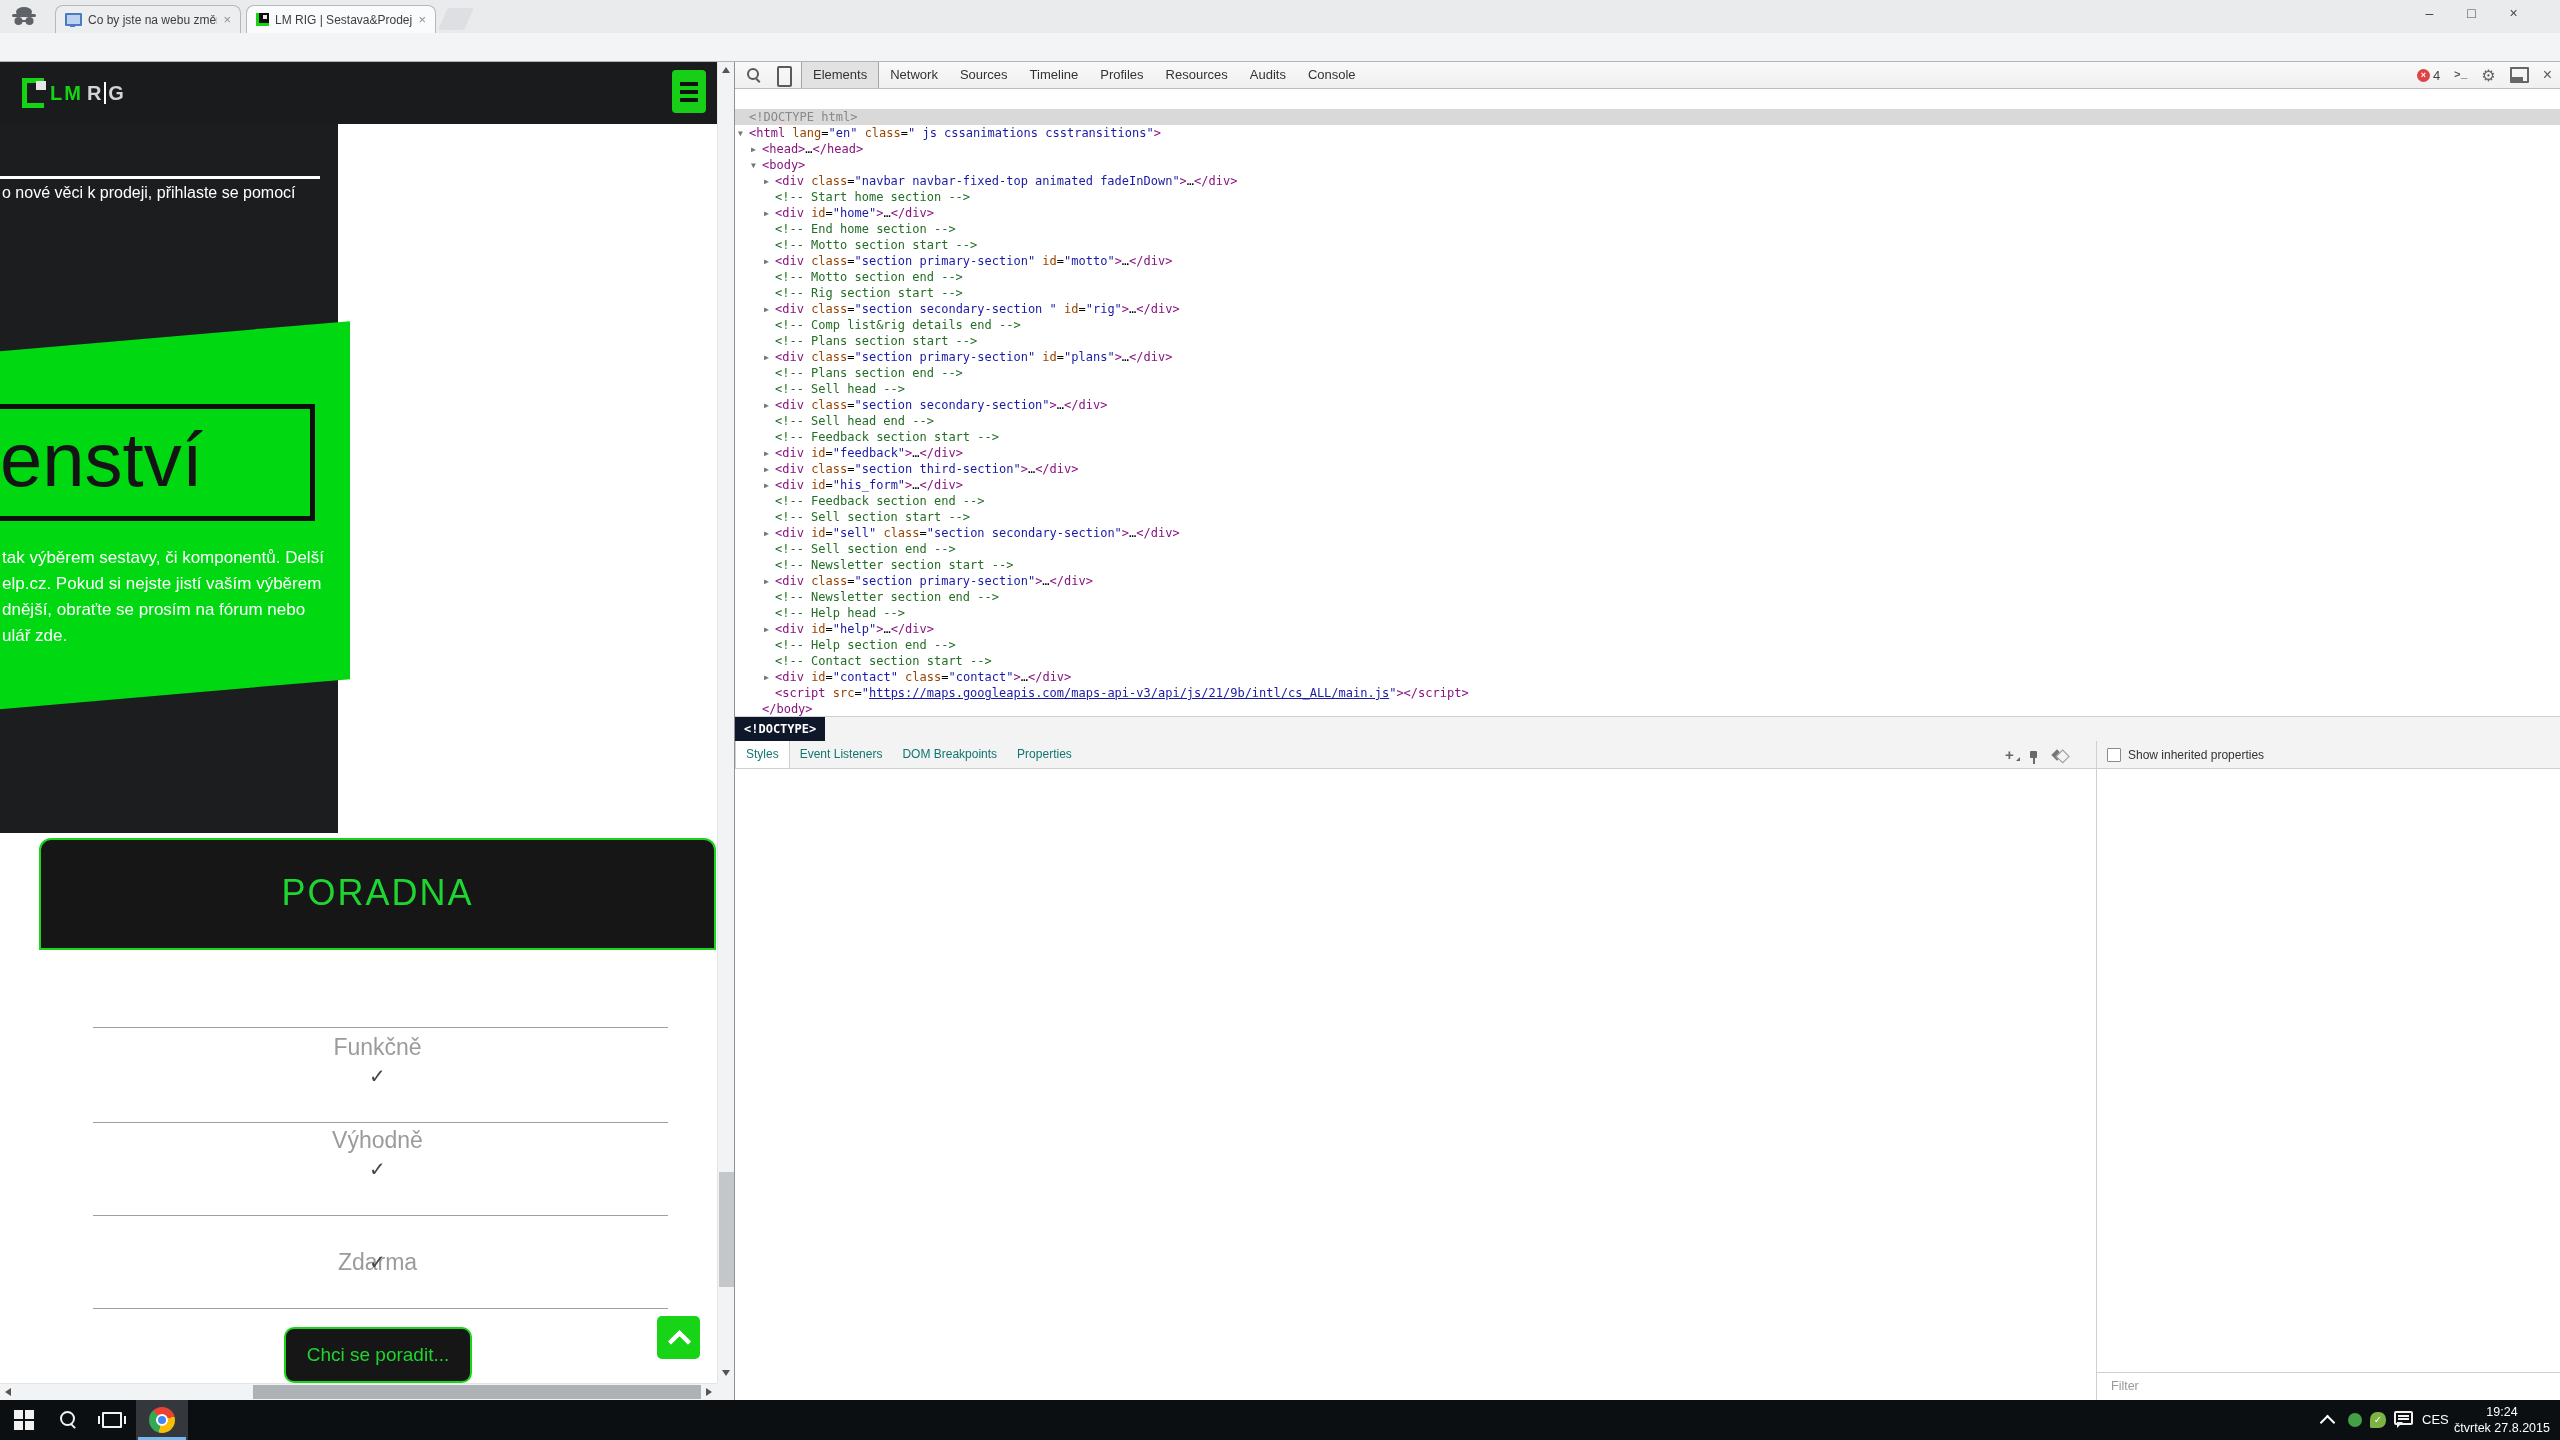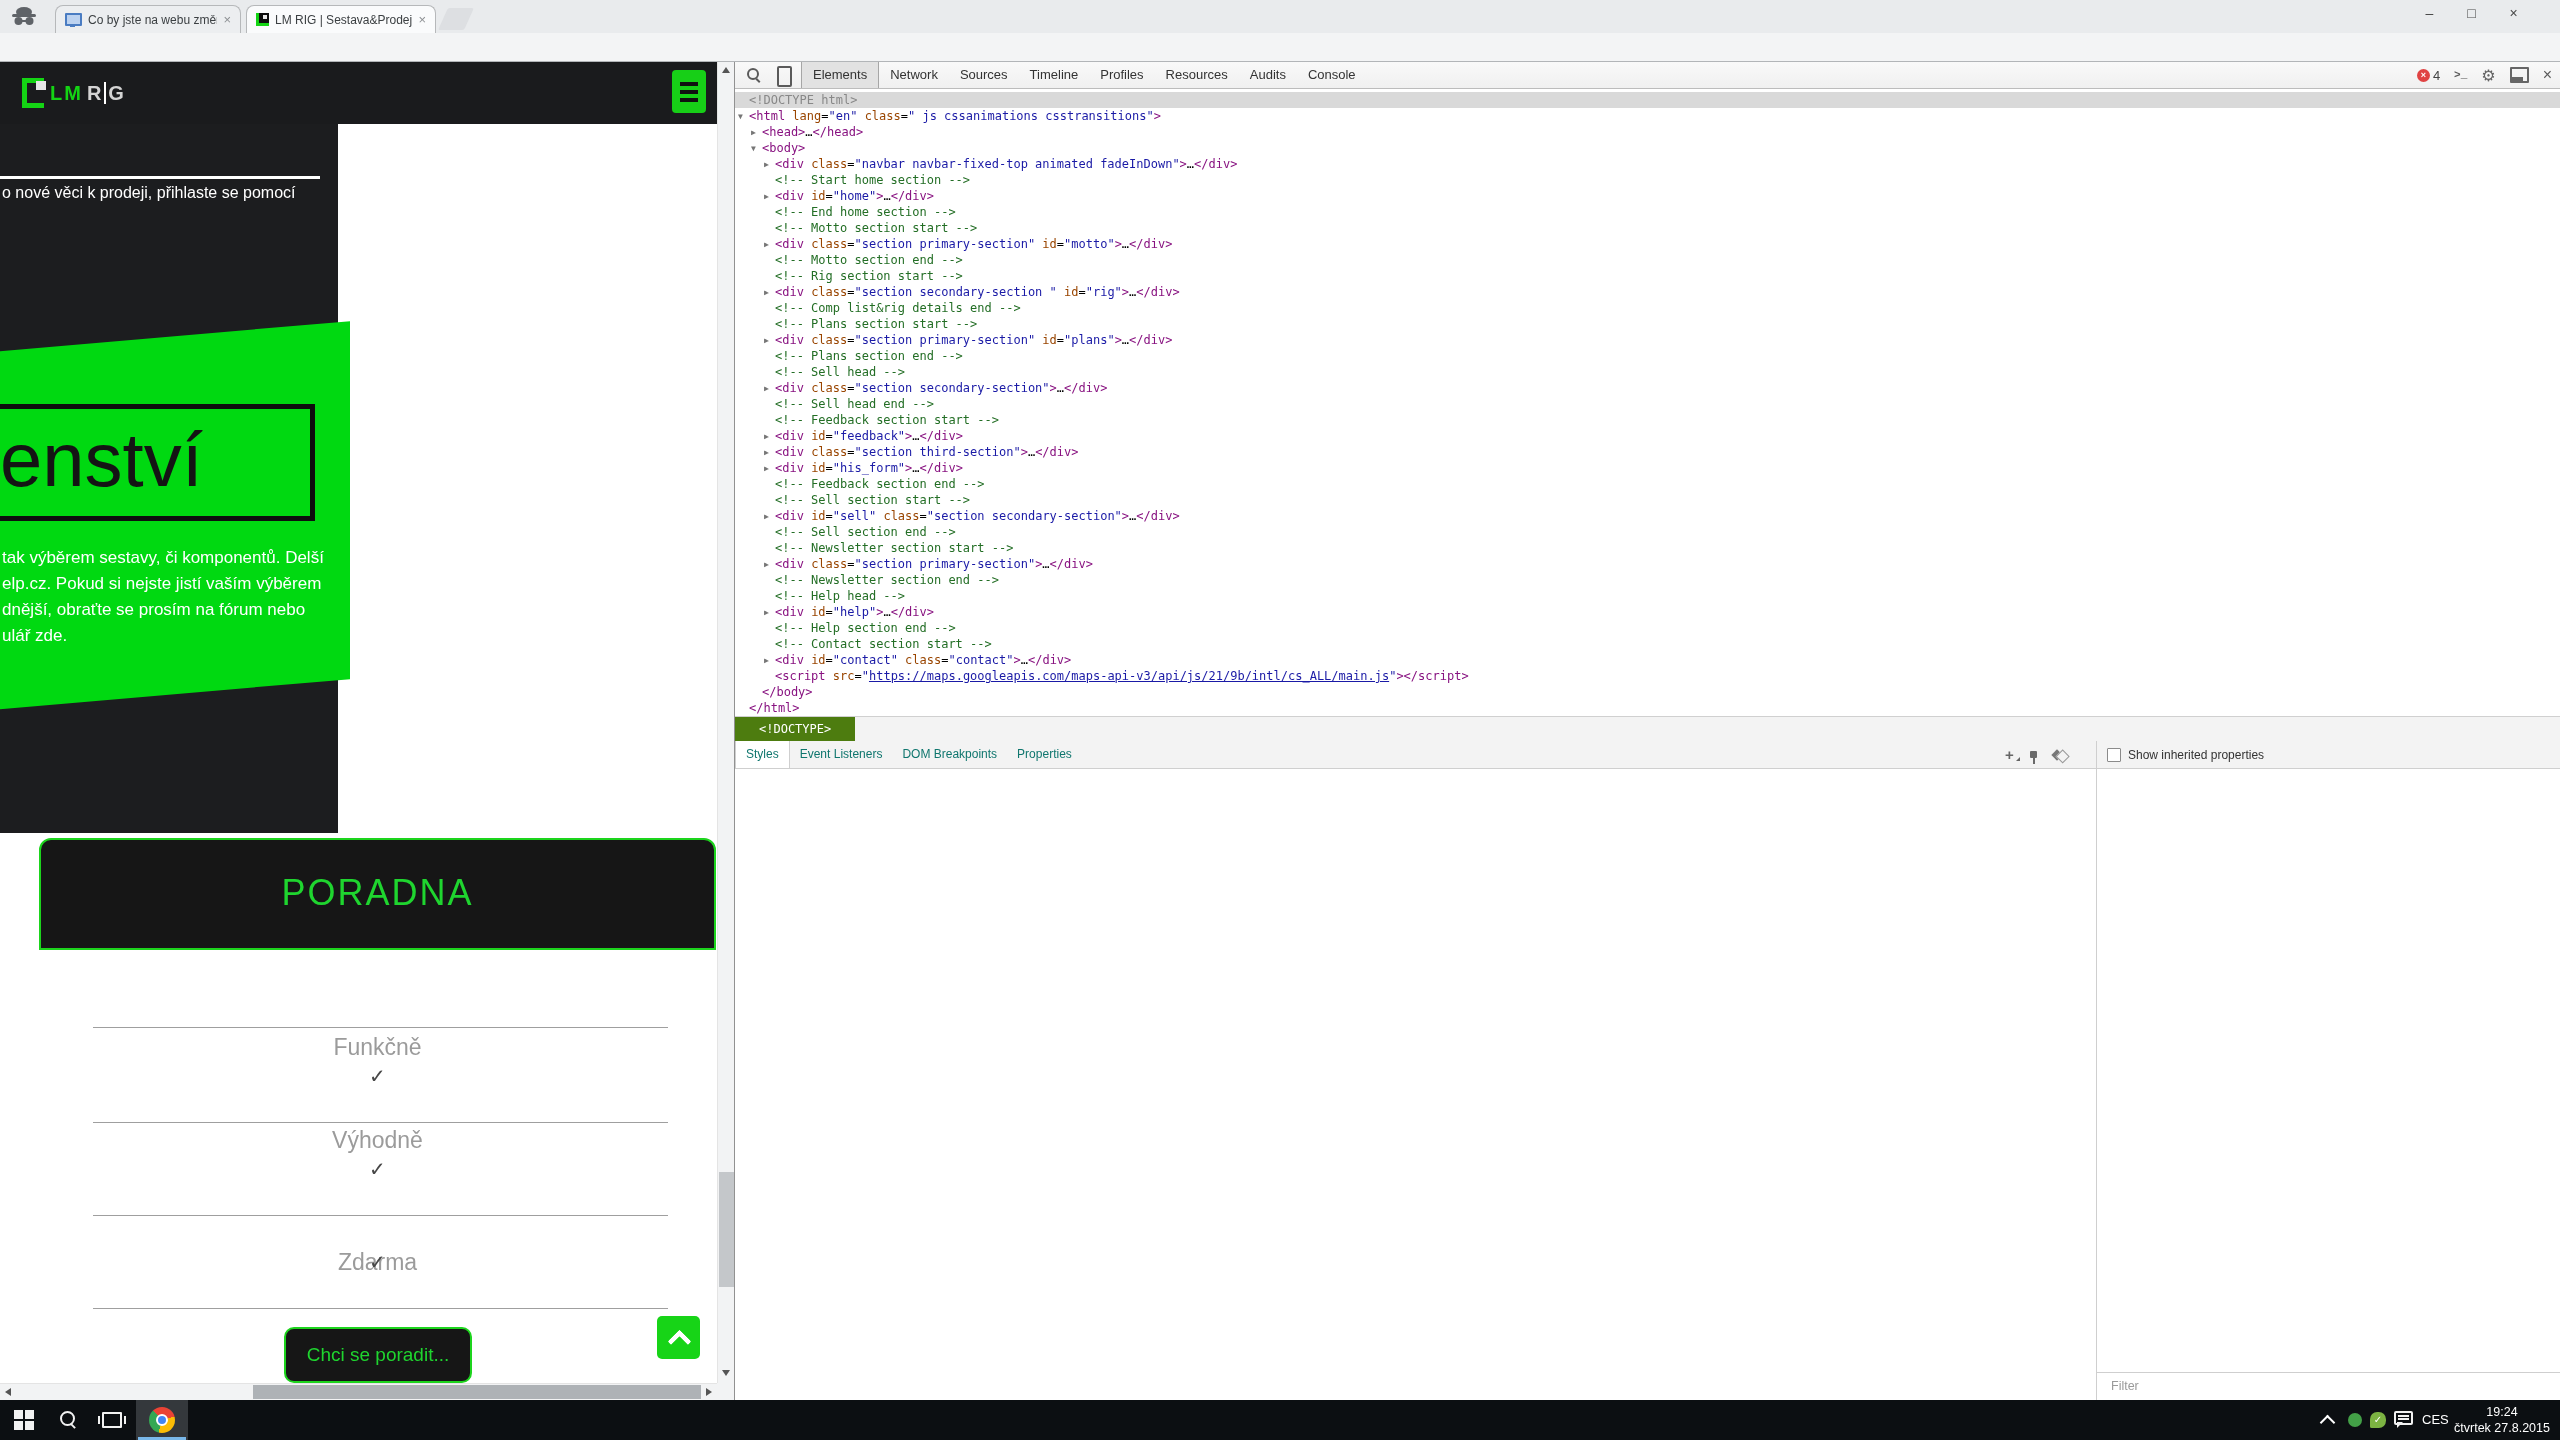--- a/index.html
+++ b/index.html
@@ -77,30 +77,30 @@
   .dtab.sel{background:#e2e2e2;border-left:1px solid #a6a6a6;border-right:1px solid #a6a6a6;}
   #dtright{position:absolute;right:8px;top:0;height:26px;display:flex;align-items:center;gap:14px;}
   .errbadge{display:flex;align-items:center;gap:3px;font-size:13px;color:#444;}
   .errdot{width:13px;height:13px;background:#e04343;border-radius:50%;color:#fff;font-size:9px;font-weight:700;text-align:center;line-height:13px;}
   .consoleico{font-family:"Liberation Mono",monospace;font-size:11px;font-weight:700;color:#5a5a5a;}
   .gearico{font-size:16px;color:#666;}
   .dockico{width:15px;height:12px;border:2px solid #666;border-radius:1px;position:relative;}
   .dockico:after{content:"";position:absolute;left:0;bottom:0;width:11px;height:4px;background:#666;}
   .xico{font-size:16px;color:#5a5a5a;}
 
-  #tree{left:0;top:28px;width:1825px;height:627px;overflow:hidden;padding-top:2px;box-sizing:border-box;}
+  #tree{left:0;top:45px;width:1825px;height:627px;overflow:hidden;padding-top:2px;box-sizing:border-box;}
   .cl{height:16px;line-height:16px;white-space:pre;font-family:"DejaVu Sans Mono","Liberation Mono",monospace;font-size:12px;color:#000;}
   .cl.sel{background:#d9d9d9;}
   .arw{display:inline-block;width:11px;margin-left:-11px;color:#767676;font-size:8px;vertical-align:1px;}
   .tk-tg{color:#881280;} .tk-at{color:#994500;} .tk-vl{color:#1a1aa6;}
   .tk-cm{color:#236e25;} .tk-dt{color:#888888;} .tk-pl{color:#000;}
   .tk-el{color:#000;} .tk-ln{color:#1a1aa6;text-decoration:underline;}
 
   #crumbbar{left:0;top:654px;width:1825px;height:25px;background:#f3f3f3;border-top:1px solid #d0d0d0;box-sizing:border-box;}
-  #crumb{display:inline-block;height:24px;line-height:24px;padding:0 24px;background:#4d7c0f;color:#fff;font-size:12px;font-weight:400;font-family:"DejaVu Sans Mono","Liberation Mono",monospace;}
+  #crumb{display:inline-block;height:24px;line-height:24px;padding:0 9px;background:#0f172a;color:#fff;font-size:12px;font-weight:700;font-family:"DejaVu Sans Mono","Liberation Mono",monospace;}
 
   #sbtabs{left:0;top:679px;width:1825px;height:28px;background:#f3f3f3;border-bottom:1px solid #cfcfcf;box-sizing:border-box;display:flex;align-items:stretch;}
   .stab{padding:0 10px;font-size:12px;color:#0f766e;line-height:27px;}
   .stab.sel{background:#fff;border-left:1px solid #cfcfcf;border-right:1px solid #cfcfcf;}
   #paneicons{position:absolute;left:1270px;top:0;height:27px;display:flex;align-items:center;gap:16px;}
   .plusico{font-size:15px;color:#666;font-weight:700;position:relative;}
   .plusico:after{content:"";position:absolute;right:-6px;bottom:2px;border-left:4px solid transparent;border-bottom:4px solid #666;}
   .pinico{width:7px;height:7px;background:#6a6a6a;border-radius:1px;position:relative;}
   .pinico:after{content:"";position:absolute;left:3px;top:7px;width:2px;height:6px;background:#6a6a6a;}
   .diaico{width:8px;height:8px;background:#777;transform:rotate(45deg);position:relative;}

